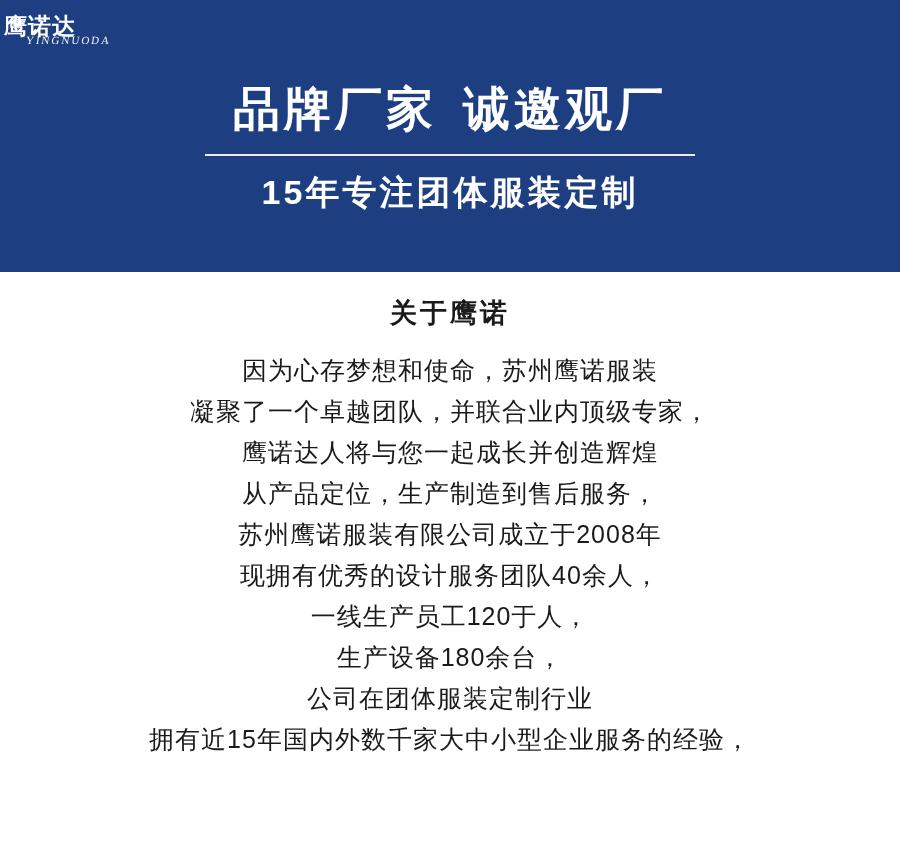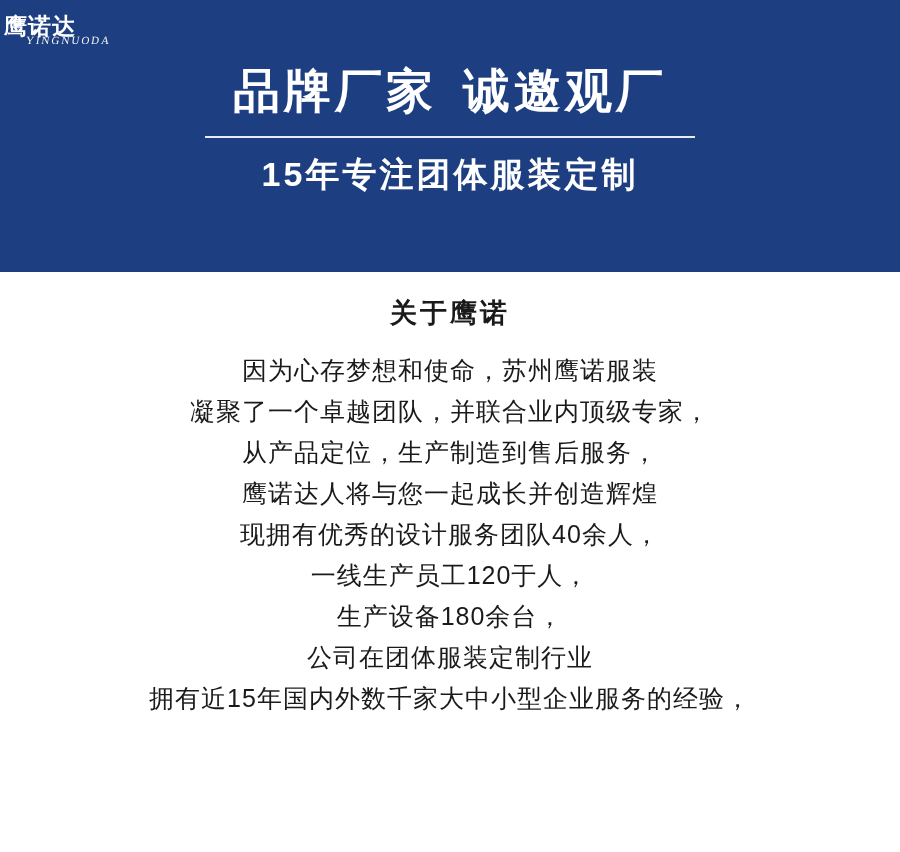--- a/index.html
+++ b/index.html
@@ -56,21 +56,21 @@
     line-height: 13px;
     color: #ffffff;
     letter-spacing: 2px;
     opacity: .95;
     transform: skewX(-8deg);
     margin-top: -6px;
     margin-left: 22px;
   }
 
   .banner-title {
-    margin-top: 62px;
+    margin-top: 80px;
     font-size: 47px;
     font-weight: bold;
     color: #ffffff;
     letter-spacing: 4px;
     line-height: 58px;
     text-align: center;
     white-space: nowrap;
   }
   .banner-title .gap {
     display: inline-block;
@@ -144,22 +144,23 @@
     <div class="banner-rule"></div>
 
     <div class="banner-sub">15年专注团体服装定制</div>
   </div>
 
   <div class="about">
     <div class="about-title">关于鹰诺</div>
     <div class="about-body">
       <div class="about-line">因为心存梦想和使命，苏州鹰诺服装</div>
       <div class="about-line">凝聚了一个卓越团队，并联合业内顶级专家，</div>
+      <div class="about-line">鹰诺达人将与您一起成长并创造辉煌</div>
       <div class="about-line">从产品定位，生产制造到售后服务，</div>
-      <div class="about-line">鹰诺达人将与您一起成长并创造辉煌</div>
+      <div class="about-line">苏州鹰诺服装有限公司成立于2008年</div>
       <div class="about-line">现拥有优秀的设计服务团队40余人，</div>
       <div class="about-line">一线生产员工120于人，</div>
       <div class="about-line">生产设备180余台，</div>
       <div class="about-line">公司在团体服装定制行业</div>
       <div class="about-line">拥有近15年国内外数千家大中小型企业服务的经验，</div>
     </div>
   </div>
 
 </div>
 

